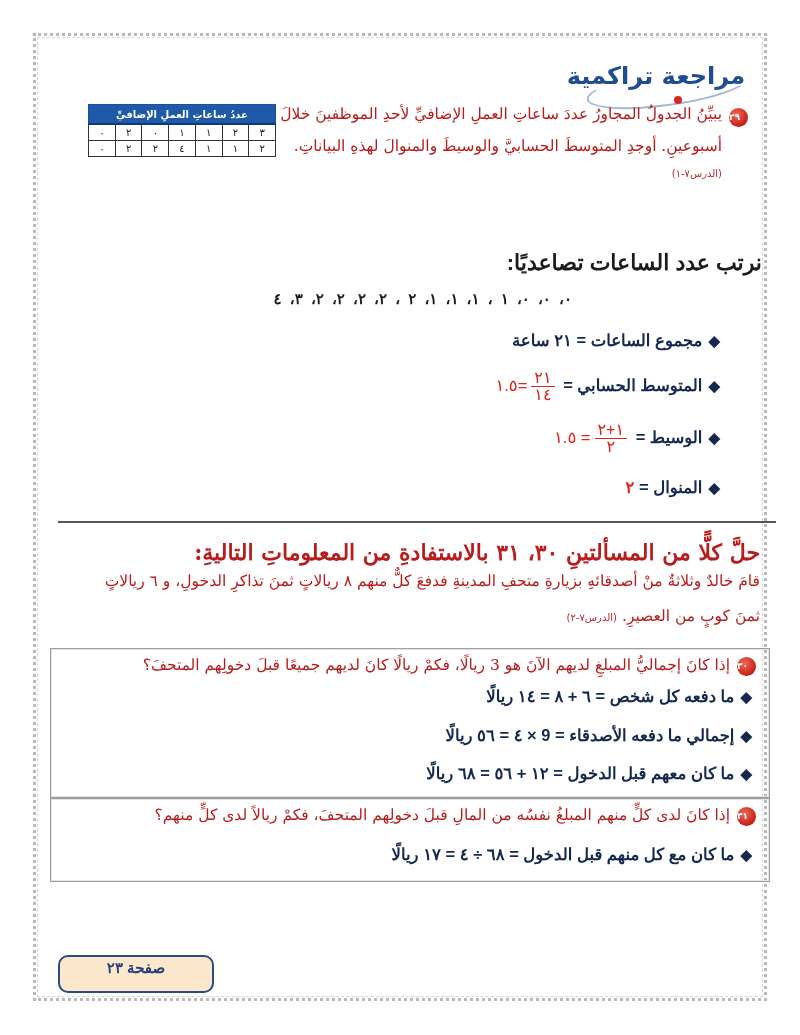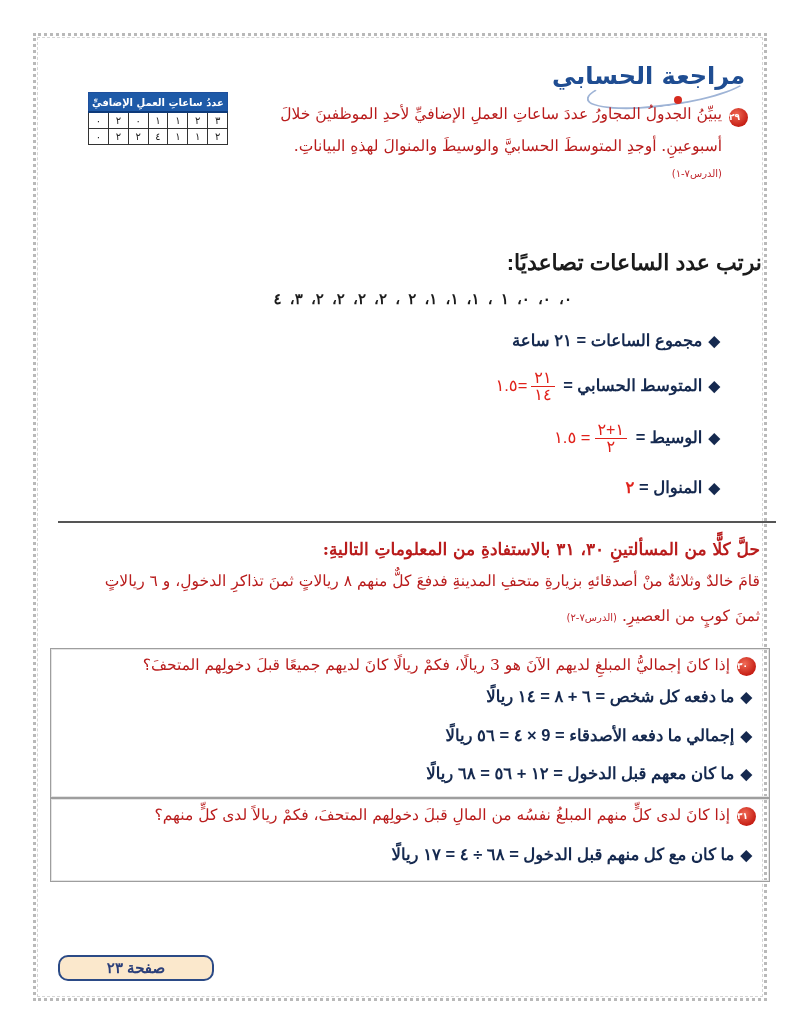--- a/index.html
+++ b/index.html
@@ -32,21 +32,21 @@
       width: 19px; height: 19px; border-radius: 50%;
       background: radial-gradient(circle at 40% 35%, #f06a55, #c61f15 70%);
       color: #fff; font-size: 9px; font-weight: bold; text-align: left; line-height: 19px;
       font-family: "DejaVu Sans", sans-serif;
     }
 
     .q-text { font-family: "DejaVu Serif", serif; font-size: 15.5px; color: #b91c1c; }
     .lesson { font-family: "DejaVu Sans", sans-serif; font-size: 10px; color: #c0272d; }
 
     
-    .hours-table { left: 88px; top: 92px; width: 140px; border-collapse: collapse; border: 1px solid #1e4f9c; }
+    .hours-table { left: 88px; top: 104px; width: 188px; border-collapse: collapse; border: 1px solid #1e4f9c; }
     .hours-table th {
       background: #1e5aa8; color: #fff; font-size: 10px; font-weight: bold; height: 18px; padding: 0;
       border-bottom: 2px solid #0d3a7a;
     }
     .hours-table td {
       border: 1px solid #333; font-size: 10px; text-align: center; height: 15px; padding: 0; color: #222; width: 24px;
     }
 
     .solution-heading { font-family: "Liberation Sans", sans-serif; font-weight: bold; font-size: 22px; color: #1b1b1b; }
     .sorted-list { font-family: "Liberation Sans", sans-serif; font-weight: bold; font-size: 15px; color: #1b1b1b; word-spacing: 4px; }
@@ -57,34 +57,34 @@
 
     .frac { display: inline-block; vertical-align: middle; text-align: center; margin: 0 4px; color: #e0221b; font-weight: normal; font-size: 16px; line-height: 16px; }
     .frac .num { display: block; border-bottom: 1.5px solid #e0221b; padding: 0 3px; }
     .frac .den { display: block; padding: 0 3px; }
 
     .divider { left: 58px; top: 521px; width: 718px; height: 0; border-top: 2px solid #555; }
 
     .q-box { border: 1px solid #9e9e9e; box-shadow: 0 0 0 1px #e4e4e4 inset; }
 
     .page-tab {
-      left: 58px; top: 955px; width: 156px; height: 26px; background: #fbe8cc;
+      left: 58px; top: 955px; width: 156px; height: 38px; background: #fbe8cc;
       border: 2px solid #2b4a86; border-radius: 10px; box-sizing: border-box;
       text-align: center; font-family: "Liberation Sans", sans-serif; font-size: 15px; font-weight: bold; color: #2b3f7a; line-height: 22px;
     }
   </style>
 </head>
 <body>
 
 <div class="frame"></div>
 <div class="frame-inner"></div>
 
 <div class="abs title-swoosh"></div>
 <div class="abs title-dot"></div>
-<div class="abs review-title rtl">مراجعة الحسابي</div>
+<div class="abs review-title rtl">مراجعة تراكمية</div>
 
 <div class="abs badge" style="right:52px; top:108px;">٢٩</div>
 <div class="abs q-text rtl" style="right:78px; top:105px; width:500px;">يبيِّنُ الجدولُ المجاورُ عددَ ساعاتِ العملِ الإضافيِّ لأحدِ الموظفينَ خلالَ</div>
 <div class="abs q-text rtl" style="right:78px; top:137px; width:500px;">أسبوعينِ. أوجدِ المتوسطَ الحسابيَّ والوسيطَ والمنوالَ لهذهِ البياناتِ.</div>
 <div class="abs lesson rtl" style="right:78px; top:168px;">(الدرس٧-١)</div>
 
 <table class="abs hours-table" dir="rtl">
   <thead>
     <tr>
         <th colspan="7">عددُ ساعاتِ العملِ الإضافيِّ</th>
@@ -135,21 +135,21 @@
   </span><span class="red">= ١.٥</span>
 </div>
 
 <div class="abs bullet-line rtl" style="right:80px; top:478px;">
   <span class="diamond">◆</span><span>المنوال =</span>
   <span class="red" style="font-weight:bold;">٢</span>
 </div>
 
 <div class="abs divider"></div>
 
-<div class="abs q-text rtl" style="right:40px; top:539px; font-weight:bold; font-size:17px;">حلَّ كلًّا من المسألتينِ ٣٠، ٣١ بالاستفادةِ من المعلوماتِ التاليةِ:</div>
+<div class="abs q-text rtl" style="right:40px; top:539px; font-weight:bold; font-size:22px;">حلَّ كلًّا من المسألتينِ ٣٠، ٣١ بالاستفادةِ من المعلوماتِ التاليةِ:</div>
 <div class="abs q-text rtl" style="right:40px; top:572px; width:730px; white-space:nowrap;">قامَ خالدٌ وثلاثةٌ منْ أصدقائهِ بزيارةِ متحفِ المدينةِ فدفعَ كلٌّ منهم ٨ ريالاتٍ ثمنَ تذاكرِ الدخولِ، و ٦ ريالاتٍ</div>
 <div class="abs rtl" style="right:40px; top:606px; white-space:nowrap;">
   <span class="q-text">ثمنَ كوبٍ من العصيرِ.</span>
   <span class="lesson">(الدرس٧-٢)</span>
 </div>
 
 <div class="abs q-box" style="left:50px; top:648px; width:718px; height:148px;"></div>
 <div class="abs badge" style="right:44px; top:657px;">٣٠</div>
 <div class="abs q-text rtl" style="right:70px; top:656px; white-space:nowrap;">إذا كانَ إجماليُّ المبلغِ لديهم الآنَ هو 3 ريالًا، فكمْ ريالًا كانَ لديهم جميعًا قبلَ دخولِهم المتحفَ؟</div>
 <div class="abs bullet-line rtl" style="right:48px; top:687px;">

